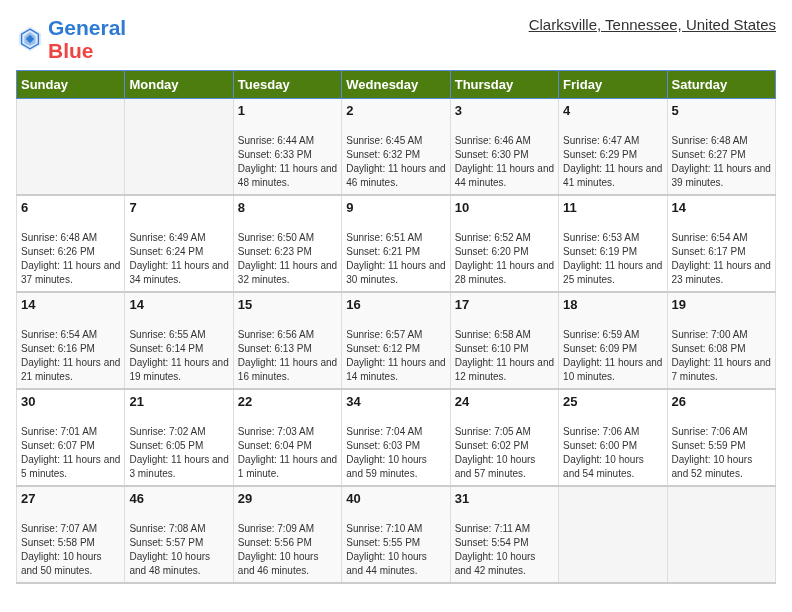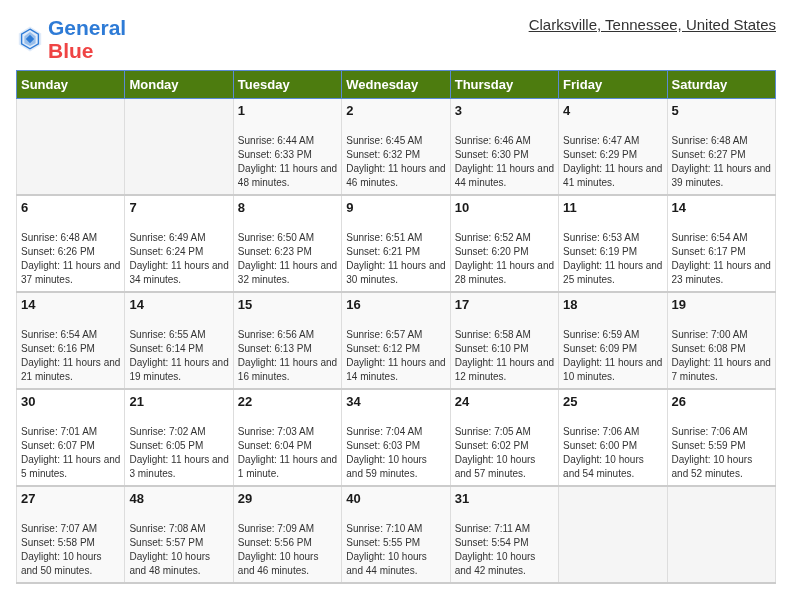--- a/index.html
+++ b/index.html
@@ -247,21 +247,21 @@
           <span class="day-number">26</span>
           <div class="day-detail">Sunrise: 7:06 AM<br>Sunset: 5:59 PM<br>Daylight: 10 hours and 52 minutes.</div>
         </td>
       </tr>
       <tr>
         <td>
           <span class="day-number">27</span>
           <div class="day-detail">Sunrise: 7:07 AM<br>Sunset: 5:58 PM<br>Daylight: 10 hours and 50 minutes.</div>
         </td>
         <td>
-          <span class="day-number">48</span>
+          <span class="day-number">46</span>
           <div class="day-detail">Sunrise: 7:08 AM<br>Sunset: 5:57 PM<br>Daylight: 10 hours and 48 minutes.</div>
         </td>
         <td>
           <span class="day-number">29</span>
           <div class="day-detail">Sunrise: 7:09 AM<br>Sunset: 5:56 PM<br>Daylight: 10 hours and 46 minutes.</div>
         </td>
         <td>
           <span class="day-number">40</span>
           <div class="day-detail">Sunrise: 7:10 AM<br>Sunset: 5:55 PM<br>Daylight: 10 hours and 44 minutes.</div>
         </td>

